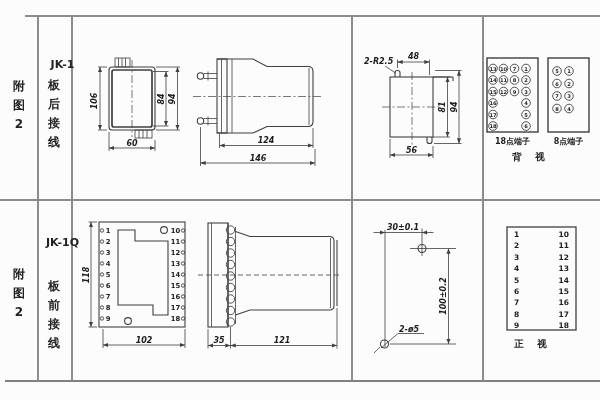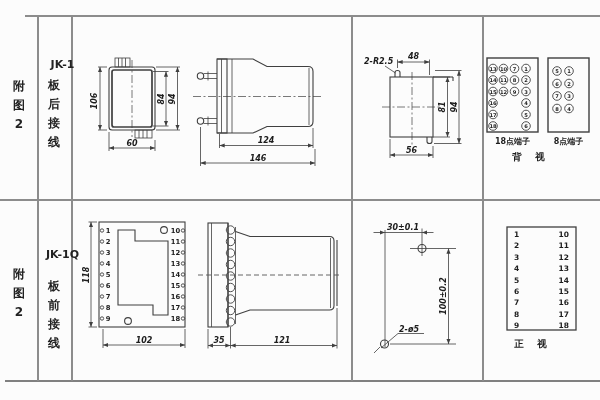--- a/index.html
+++ b/index.html
@@ -47,21 +47,21 @@
     <span class="ch">后</span>
     <span class="ch">接</span>
     <span class="ch">线</span>
   </div>
 
   <div class="collabel" style="left:8px;top:265px;width:22px;">
     <span class="ch">附</span>
     <span class="ch">图</span>
     <span class="ch">2</span>
   </div>
-  <div class="model" style="left:37px;top:248px;">JK-1Q</div>
+  <div class="model" style="left:37px;top:236px;">JK-1Q</div>
   <div class="collabel" style="left:43px;top:277px;width:22px;">
     <span class="ch">板</span>
     <span class="ch">前</span>
     <span class="ch">接</span>
     <span class="ch">线</span>
   </div>
 
   <svg style="left:72px;top:15px;" width="528" height="185" viewBox="0 0 528 185">
     <defs>
       <marker id="ahT" viewBox="0 0 10 10" refX="10" refY="5" markerWidth="6.5" markerHeight="6.5" orient="auto-start-reverse">

